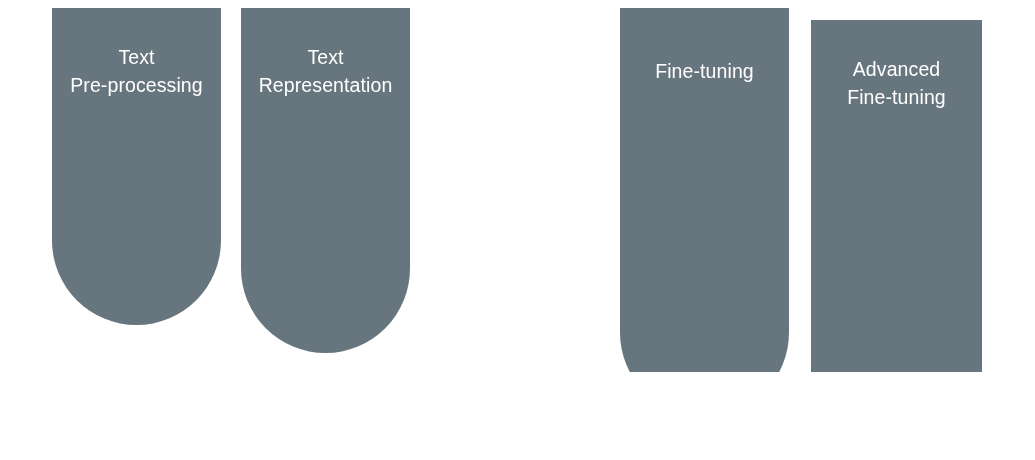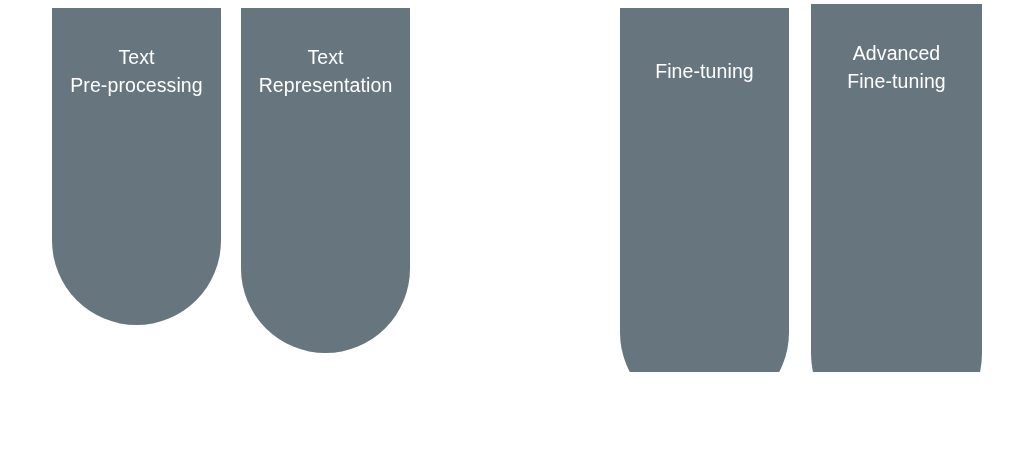--- a/index.html
+++ b/index.html
@@ -46,17 +46,17 @@
       <div class="bar-label" style="color: rgb(255, 255, 255); top: 35px;">Text
 Pre-processing</div>
     </div>
     <div class="bar" style="left: 241px; top: 8px; width: 169px; height: 345px; background: rgb(103, 117, 126); border-bottom-left-radius: 84.5px; border-bottom-right-radius: 84.5px;">
       <div class="bar-label" style="color: rgb(255, 255, 255); top: 35px;">Text
 Representation</div>
     </div>
     <div class="bar" style="left: 620px; top: 8px; width: 169px; height: 409px; background: rgb(103, 117, 126); border-bottom-left-radius: 84.5px; border-bottom-right-radius: 84.5px;">
       <div class="bar-label" style="color: rgb(255, 255, 255); top: 49px;">Fine-tuning</div>
     </div>
-    <div class="bar" style="left: 811px; top: 4px; width: 171px; height: 435px; background: rgb(103, 117, 126); border-bottom-left-radius: 85.5px; border-bottom-right-radius: 85.5px;">
+    <div class="bar" style="left: 811px; top: 20px; width: 171px; height: 435px; background: rgb(103, 117, 126); border-bottom-left-radius: 85.5px; border-bottom-right-radius: 85.5px;">
       <div class="bar-label" style="color: rgb(255, 255, 255); top: 35px;">Advanced
 Fine-tuning</div>
     </div>
   </div>
 
 </body></html>

